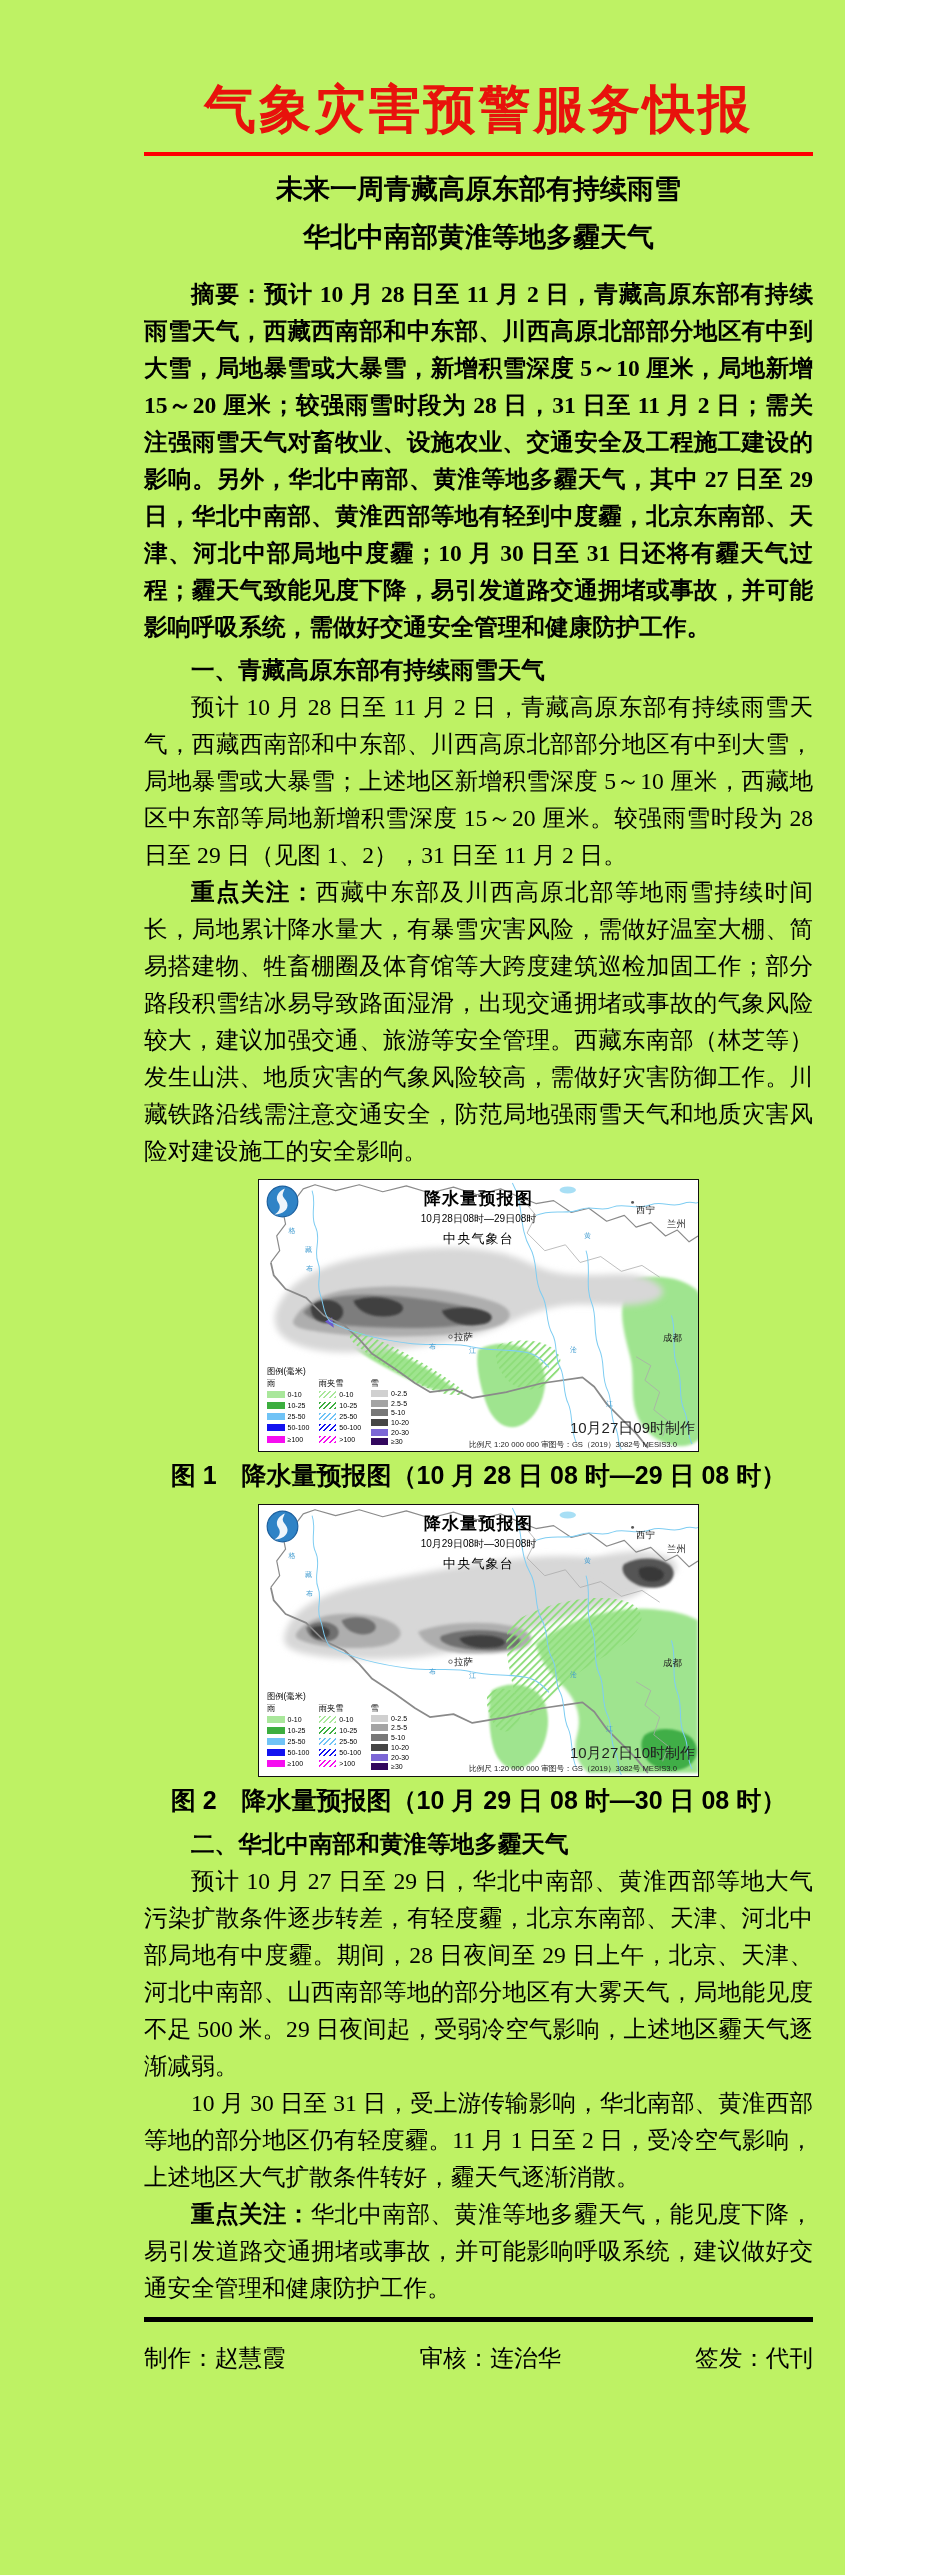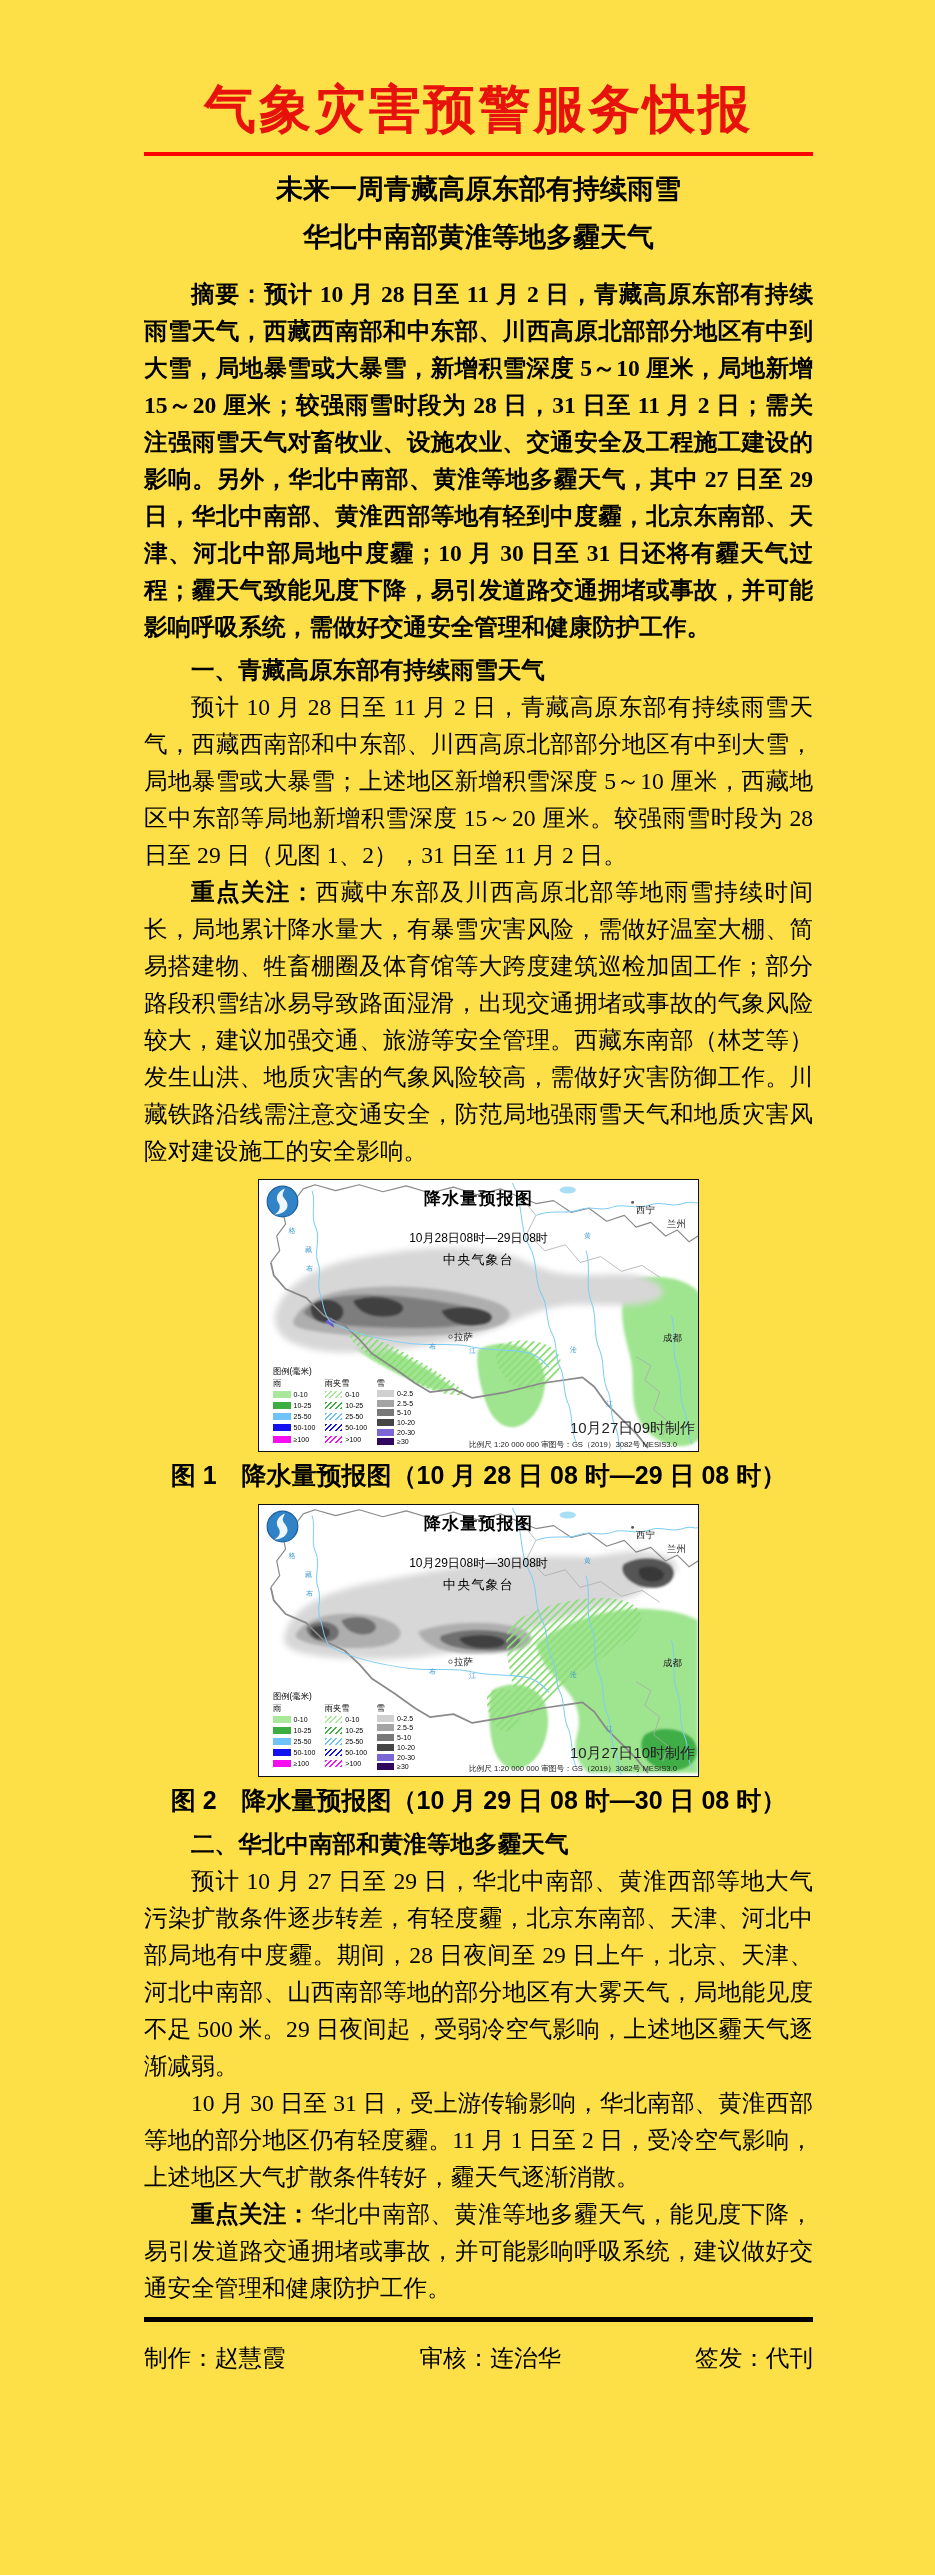--- a/index.html
+++ b/index.html
@@ -1,16 +1,16 @@
 <!DOCTYPE html>
 <html style="font-size:9.4px"><head>
 <meta charset="utf-8">
 <style>
   html,body{margin:0;padding:0;background:#fff;}
-  .page{position:relative;width:935px;height:2576px;background:#fde047;overflow:hidden;
+  .page{position:relative;width:845px;height:2576px;background:#bef264;overflow:hidden;
         font-family:"Liberation Serif",serif;color:#000;}
   .content{position:absolute;left:144px;top:0;width:669px;}
   .masthead{margin-top:75px;text-align:center;font-size:52px;font-weight:bold;
             letter-spacing:2.9px;color:#e8120c;font-family:"Liberation Serif",serif;}
   .issue-line{margin-top:26px;text-align:center;font-size:22px;letter-spacing:5.3px;
               font-family:"Liberation Sans",sans-serif;}
   .org-row{margin-top:13px;display:flex;justify-content:space-between;align-items:baseline;
            font-family:"Liberation Sans",sans-serif;}
   .org-name{font-size:24px;letter-spacing:11.8px;}
   .issue-date{font-size:22.4px;}
@@ -21,28 +21,28 @@
   p.abstract{margin-top:15.3px;font-weight:600;}
   .lead{font-family:"Liberation Sans",sans-serif;font-weight:bold;}
   h2.sec{margin:5.9px 0 0 0;font-size:23.6px;line-height:37px;text-indent:47px;font-weight:bold;
          font-family:"Liberation Sans",sans-serif;}
   figure{margin:0;}
   .map-fig{position:relative;width:439px;height:271px;margin:9.4px auto 0;border:1.2px solid #111;
            background:#fff;font-family:"Liberation Sans",sans-serif;}
   .map-fig svg.art{position:absolute;left:0;top:0;}
   .map-head{position:absolute;left:0;right:0;top:7px;text-align:center;pointer-events:none;}
   .m-title{font-size:17px;font-weight:bold;letter-spacing:1.2px;}
-  .m-period{font-size:12px;margin-top:20px;}
+  .m-period{font-size:10px;margin-top:2px;}
   .m-agency{font-size:13px;margin-top:3.5px;letter-spacing:1.2px;text-align:center;}
   .map-logo{position:absolute;left:7px;top:4.7px;width:33px;height:33px;}
   .city{position:absolute;font-size:9.4px;color:#222;}
   .rlab{position:absolute;font-size:7px;color:#3f9bd0;}
   .made{position:absolute;right:3px;top:239px;font-size:15px;color:#222;}
   .scalebar{position:absolute;right:21px;bottom:1.8px;font-size:7.7px;color:#222;}
-  .legend{position:absolute;left:14px;top:186px;}
+  .legend{position:absolute;left:8px;top:186px;}
   .lg-title{font-size:8.3px;}
   .lg-cols{display:flex;gap:9.4px;margin-top:0.6px;}
   .lg-head{font-size:8.3px;height:10.6px;}
   .lg-row{display:flex;align-items:center;gap:2.9px;height:11.2px;}
   .lg-snow .lg-row{height:9.7px;}
   .lg-sw{width:17.7px;height:7px;display:inline-block;}
   .lg-lab{font-size:7px;}
   figcaption{margin-top:7px;text-align:center;font-size:25px;font-weight:bold;
              font-family:"Liberation Sans",sans-serif;}
   .black-rule{margin-top:10.6px;height:5.3px;background:#000;}

